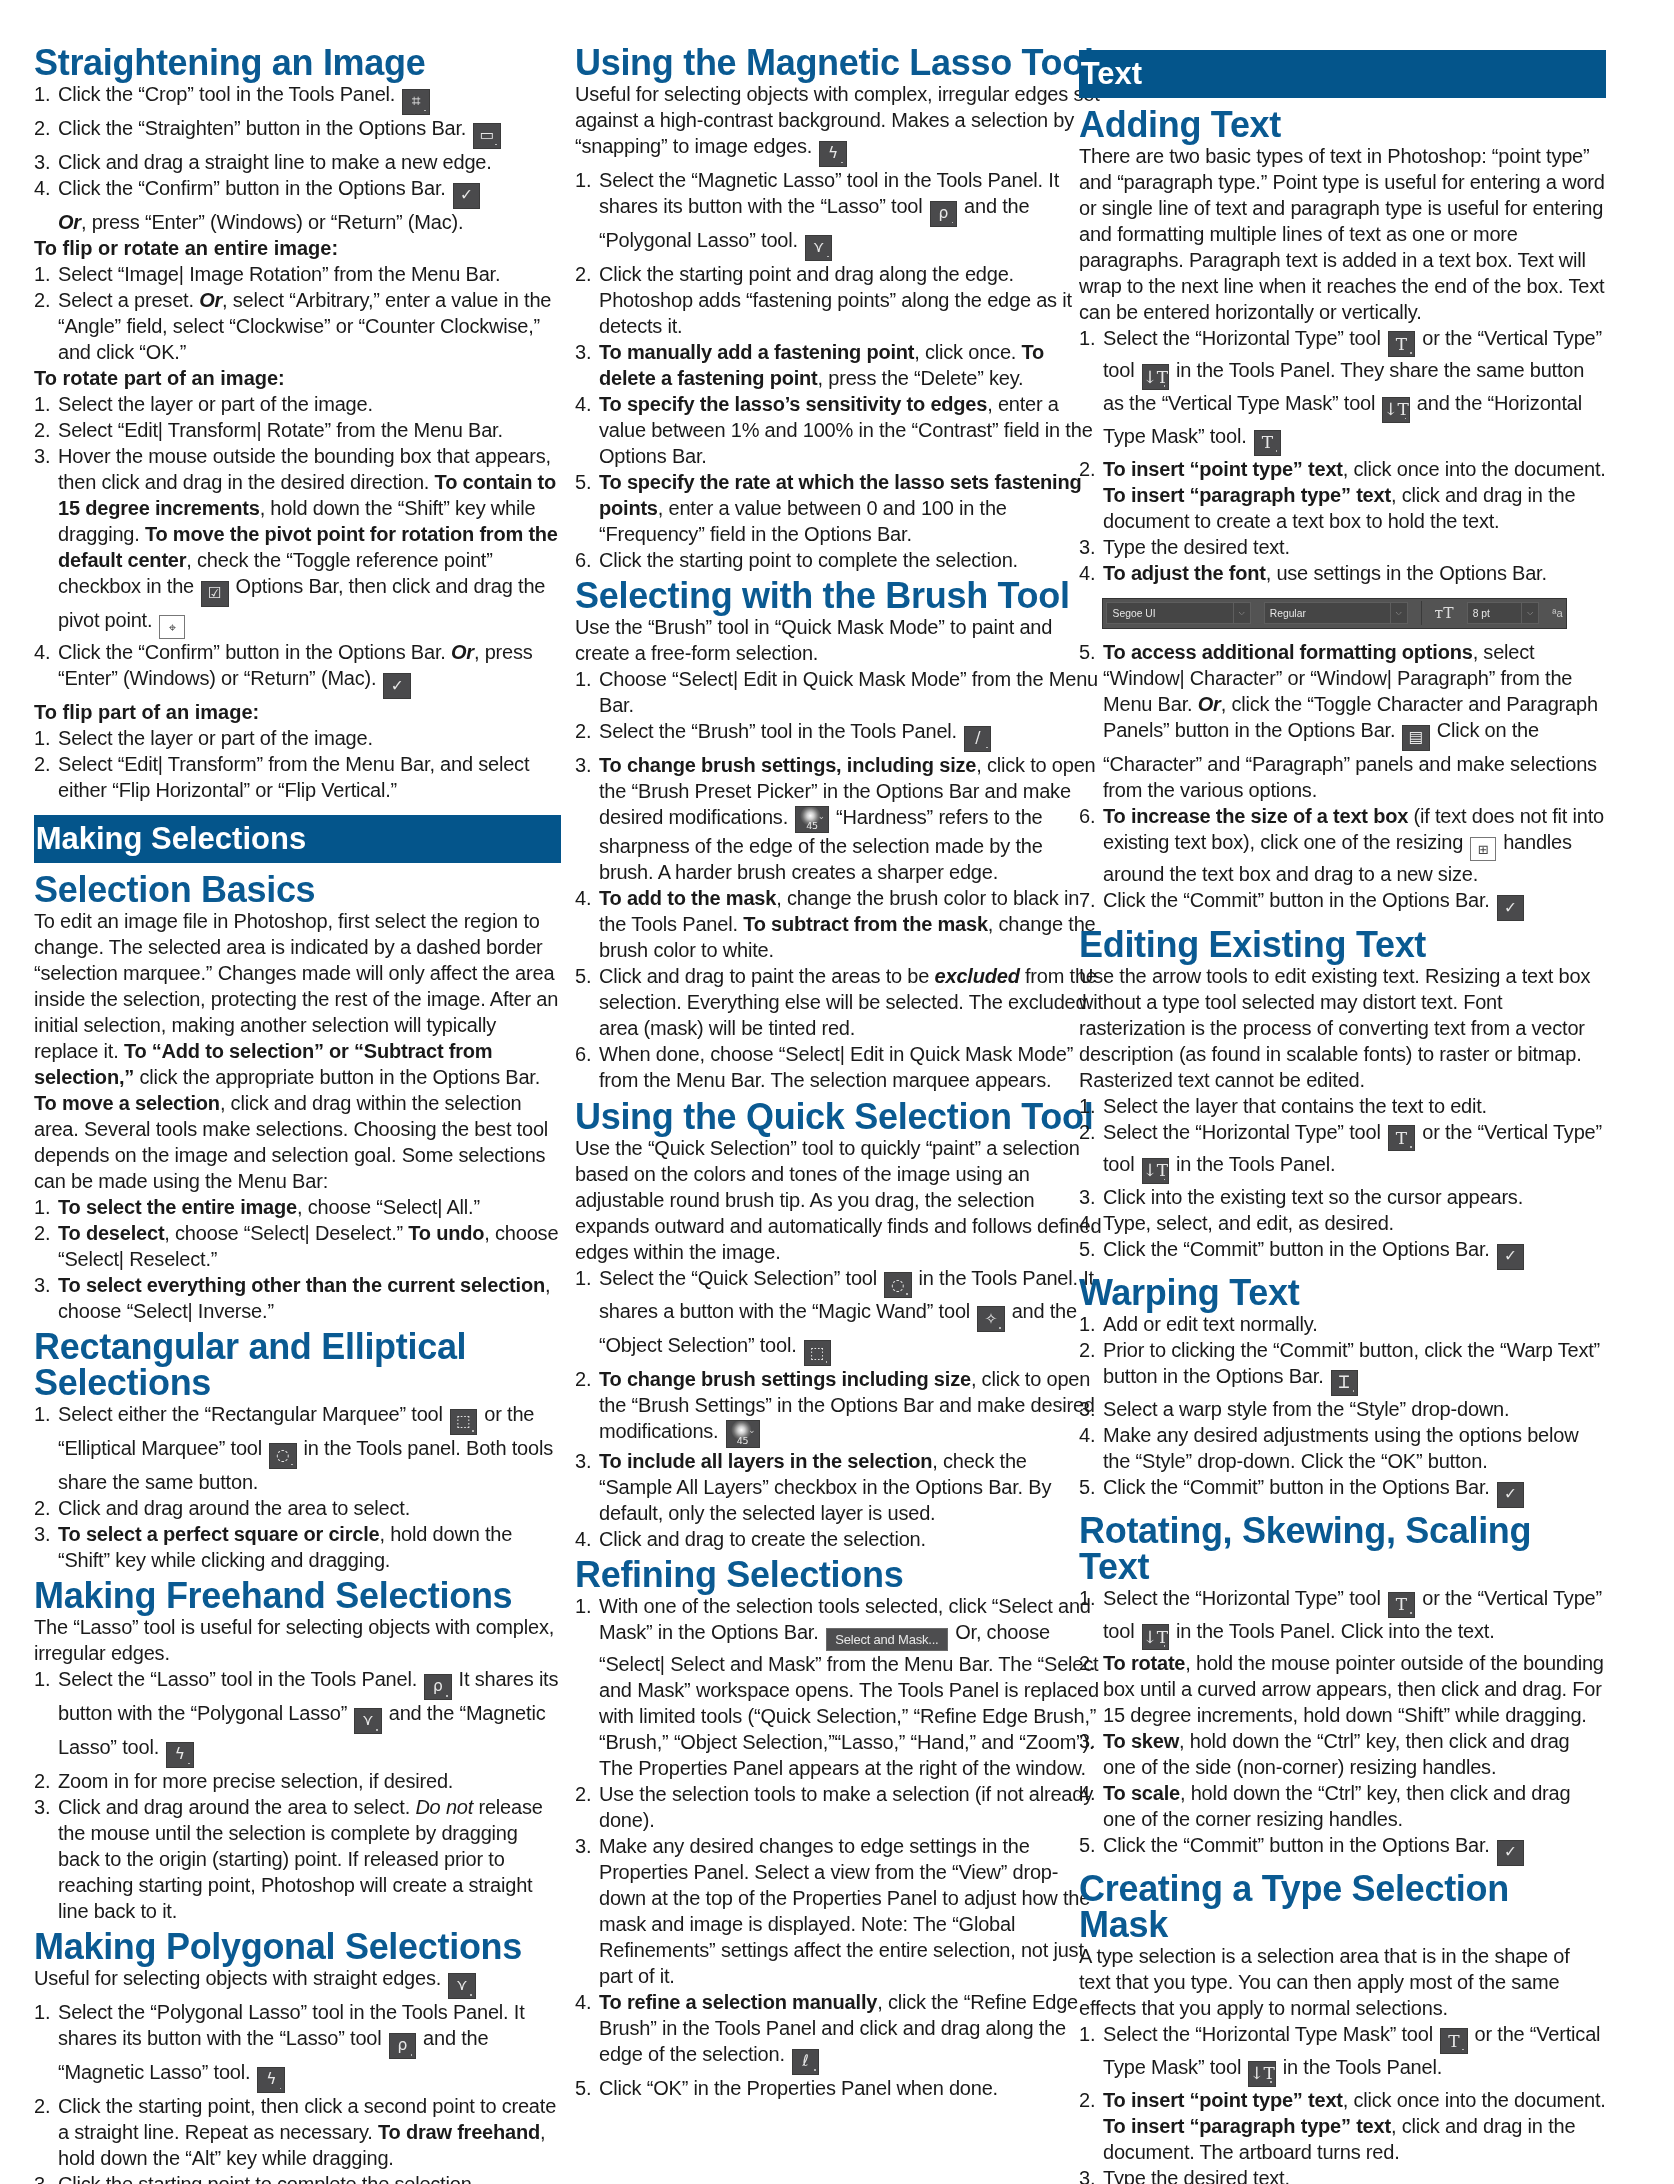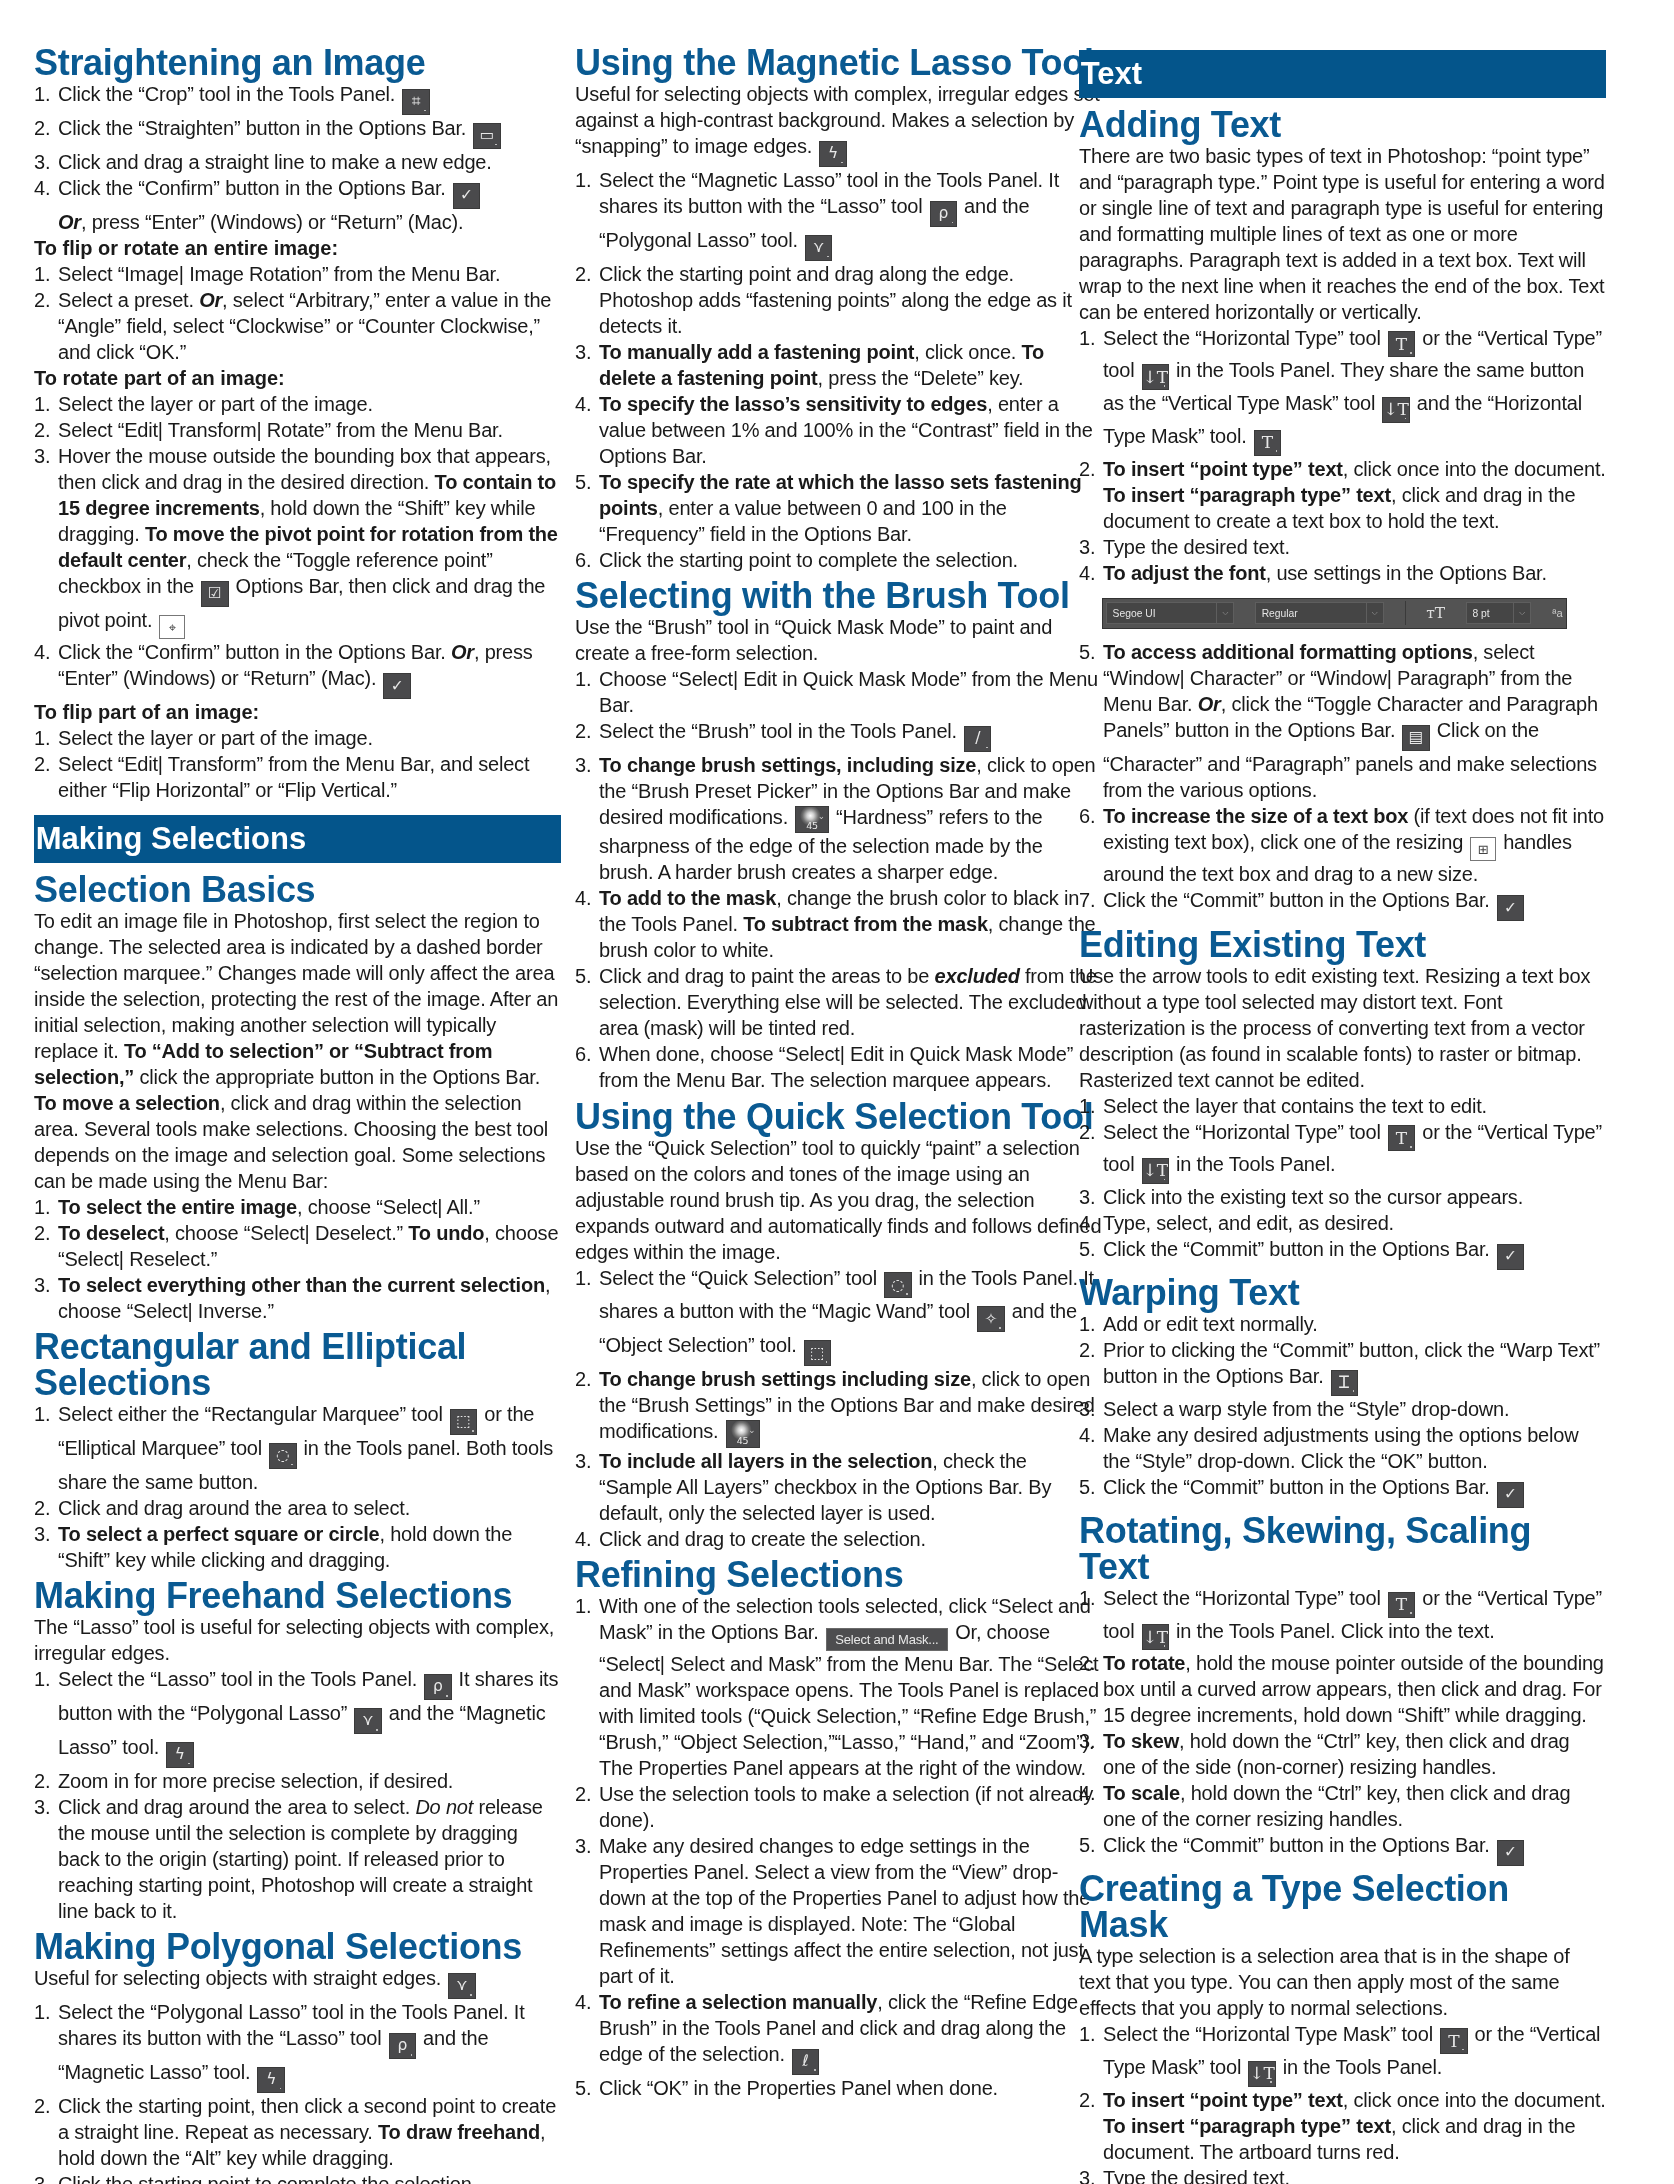--- a/index.html
+++ b/index.html
@@ -65,21 +65,21 @@
   .ico.btn {
     width: auto; height: 22.4px; padding: 0 8.6px; font-size: 13px;
     font-family: "Liberation Sans", sans-serif; background: #4d4d4f;
     border: 0.9px solid #6a6a6a;
   }
   .ico.btn::after { display: none; }
 
   .optbar {
     margin: 12px 0 10.3px 23px; width: 465px; height: 31px;
     background: #535353; border: 0.9px solid #333;
-    display: flex; align-items: center; padding: 0 3.4px; gap: 21px;
+    display: flex; align-items: center; padding: 0 3.4px; gap: 13px;
     font-size: 10.3px; color: #e6e6e6;
   }
   .optbar .field {
     height: 22.4px; background: #454545; border: 0.9px solid #5e5e5e;
     display: flex; align-items: center; padding-left: 5.2px; position: relative;
   }
   .optbar .field .dd {
     position: absolute; right: 0; top: 0; width: 17px; height: 20.6px;
     border-left: 0.9px solid #5e5e5e; display: flex; align-items: center;
     justify-content: center; font-size: 7.7px; color: #bbb;

